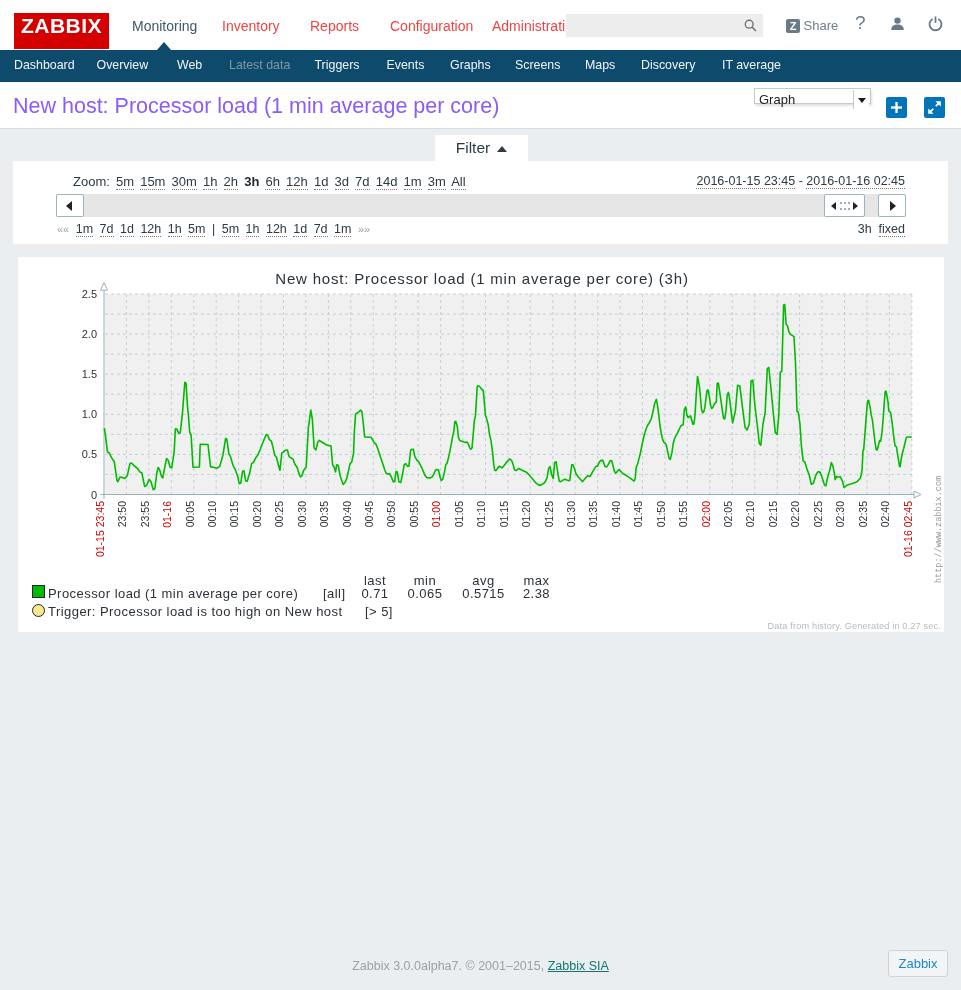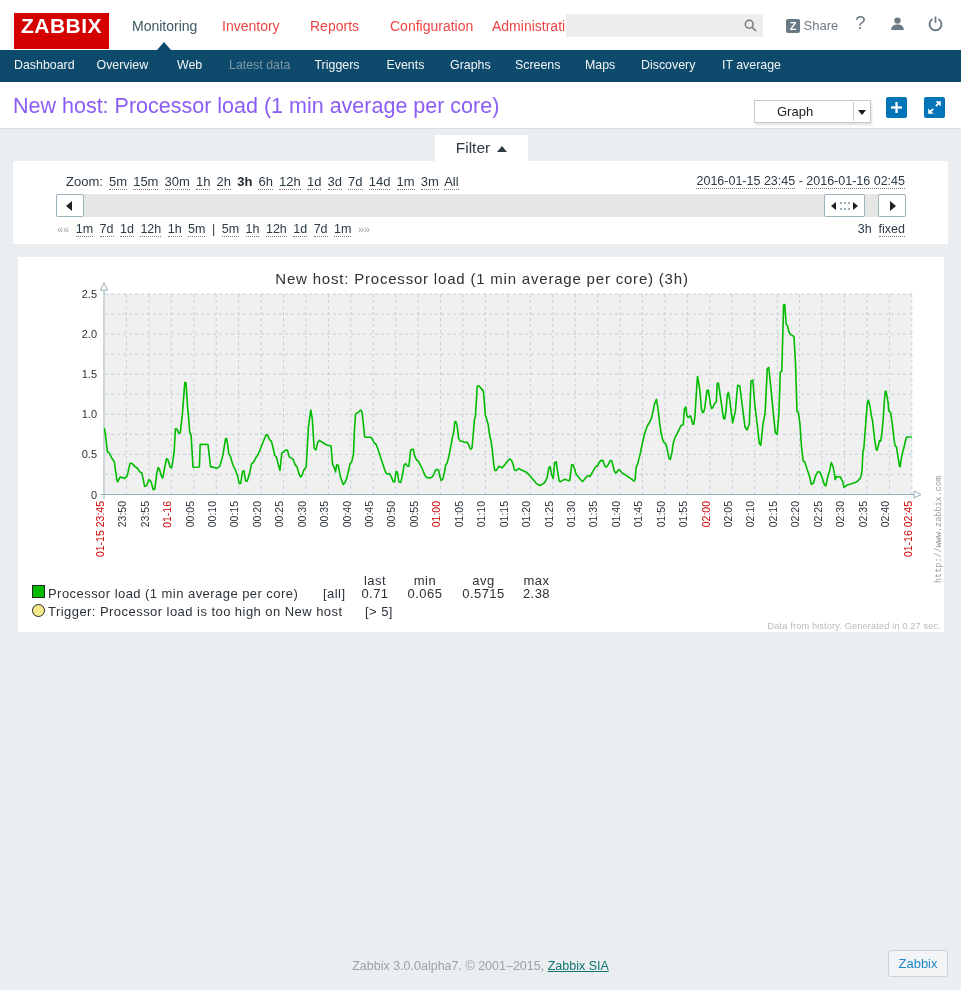--- a/index.html
+++ b/index.html
@@ -13,34 +13,34 @@
 #srchi{position:absolute;right:6px;top:5px;width:13px;height:13px}
 .hico{position:absolute;top:15px;color:#6e7e88;font-size:13px}
 
 #navbar{position:absolute;left:0;top:50px;width:961px;height:32px;background:#0d4a6b}
 #notch{position:absolute;left:156.5px;top:42px;width:0;height:0;border-left:7.7px solid transparent;border-right:7.7px solid transparent;border-bottom:8px solid #0d4a6b}
 .nmenu{position:absolute;top:58px;font-size:12.4px;color:#f2f5f7;white-space:nowrap}
 .nmenu.dis{color:#7d98a8}
 
 #titlerow{position:absolute;left:0;top:82px;width:961px;height:47px;background:#ffffff;border-bottom:1px solid #d8dde0}
 #h1{position:absolute;left:13px;top:94px;font-size:21.5px;color:#8b5cf6}
-#gsel{position:absolute;left:754px;top:100px;width:117px;height:23px;background:#fff;border:1px solid #c3cbd0;
-  box-shadow:1px 2px 2px rgba(0,0,0,0.12);font-size:13px;color:#222;line-height:21px;padding-left:22px}
+#gsel{position:absolute;left:754px;top:88px;width:117px;height:16px;background:#fff;border:1px solid #c3cbd0;
+  box-shadow:1px 2px 2px rgba(0,0,0,0.12);font-size:13px;color:#222;line-height:21px;padding-left:4px}
 #gsel .arr{position:absolute;right:1px;top:1px;width:16px;height:19px;border-left:1px solid #c3cbd0;background:#fff}
 #gsel .arr:after{content:"";position:absolute;left:4px;top:8px;border-left:4px solid transparent;border-right:4px solid transparent;border-top:5px solid #1a1a1a}
 .bluebtn{position:absolute;top:97px;width:21px;height:21px;background:#0275b8;border-radius:2px}
 
 #ftab{position:absolute;left:435px;top:135px;width:93px;height:26px;background:#ffffff;text-align:center;
   font-size:15.5px;color:#2b3a43;line-height:26px}
 #ftab .up{display:inline-block;margin-left:7px;width:0;height:0;border-left:5px solid transparent;border-right:5px solid transparent;border-bottom:6px solid #303c42;vertical-align:1.5px}
 #fpanel{position:absolute;left:13px;top:161px;width:935px;height:83px;background:#ffffff}
 .lbl{color:#2b3a43}
 .dl{color:#2b3a43;border-bottom:1px dotted #7a7a7a;cursor:pointer}
 .gray{color:#98a0a6}
-#zoomrow{position:absolute;left:66px;top:174px;font-size:13px;color:#2b3a43;word-spacing:2.5px}
+#zoomrow{position:absolute;left:73px;top:174px;font-size:13px;color:#2b3a43;word-spacing:2.5px}
 #daterow{position:absolute;right:56px;top:174px;font-size:12.5px;color:#2b3a43}
 b.cur{color:#1f2a30}
 
 #sbar{position:absolute;left:56px;top:194px;width:850px;height:23px;background:#e6e6e6}
 .sbtn{position:absolute;top:194px;height:23px;background:#ffffff;border:1px solid #9fb3bd;border-radius:2px}
 #sbl{left:56px;width:28px}
 #sbh{left:824px;width:41px}
 #sbr{left:878px;width:28px}
 .tri-l{display:inline-block;width:0;height:0;border-top:5px solid transparent;border-bottom:5px solid transparent;border-right:6px solid #222}
 .tri-r{display:inline-block;width:0;height:0;border-top:5px solid transparent;border-bottom:5px solid transparent;border-left:6px solid #222}

